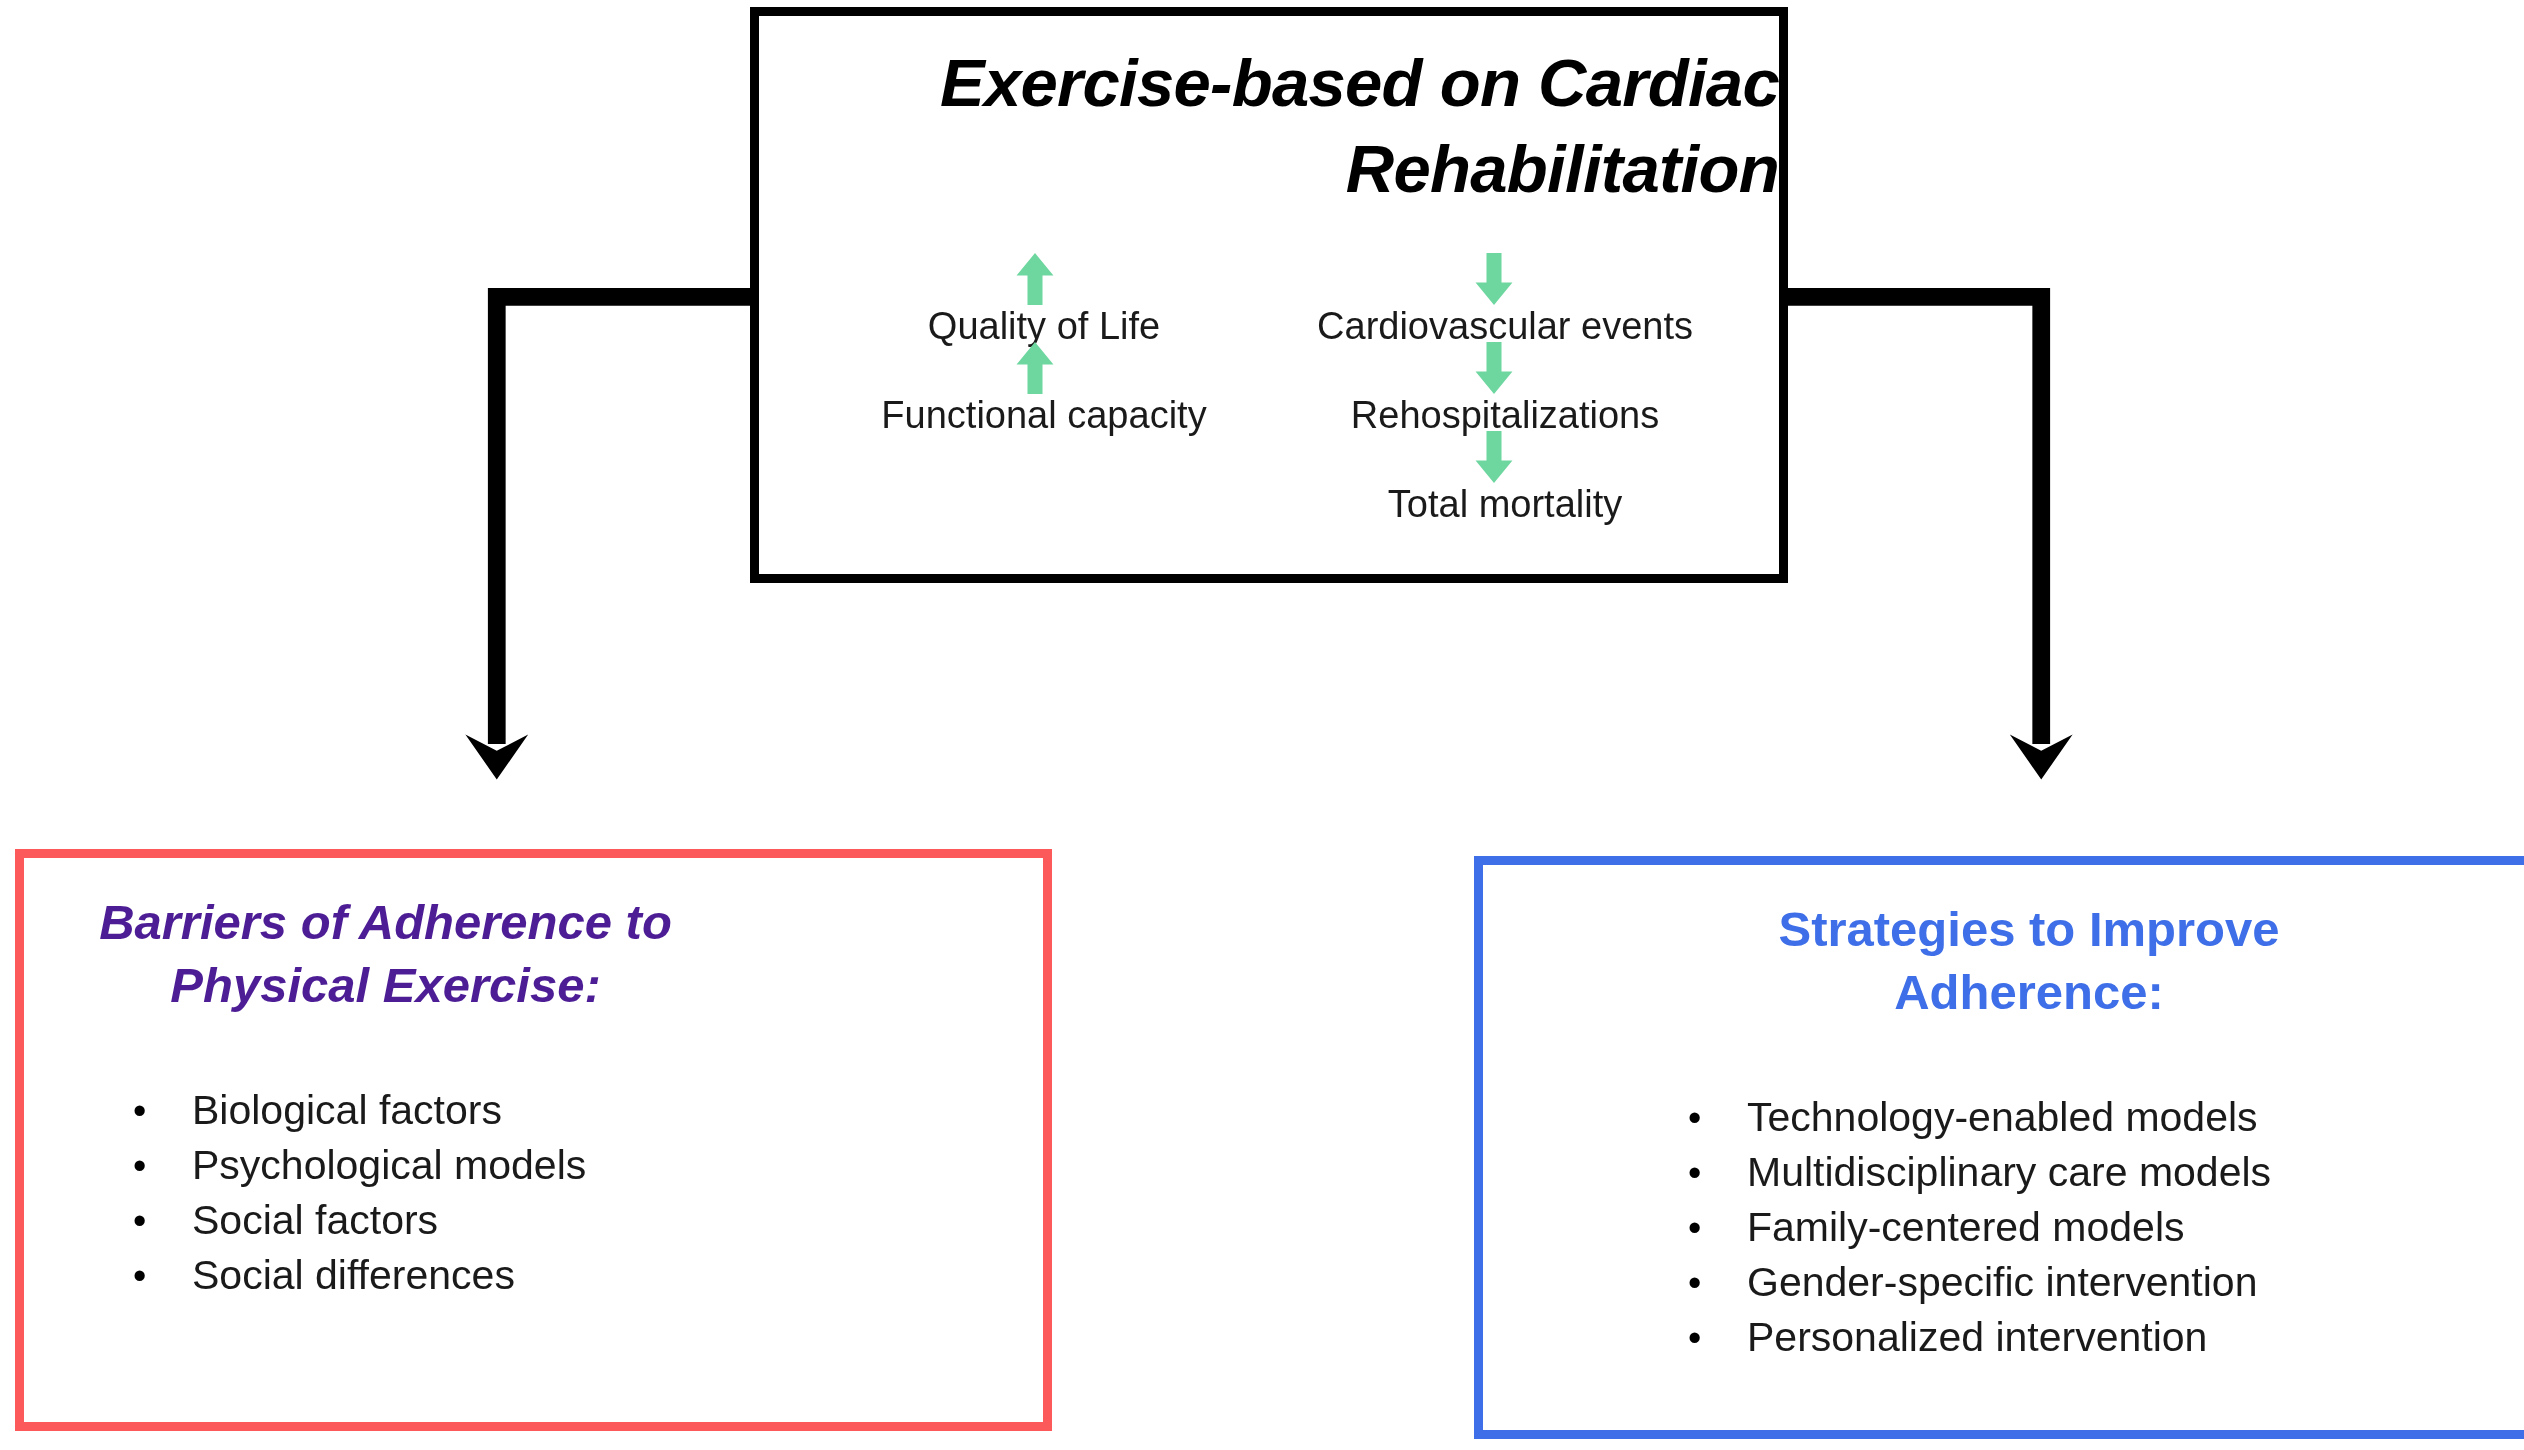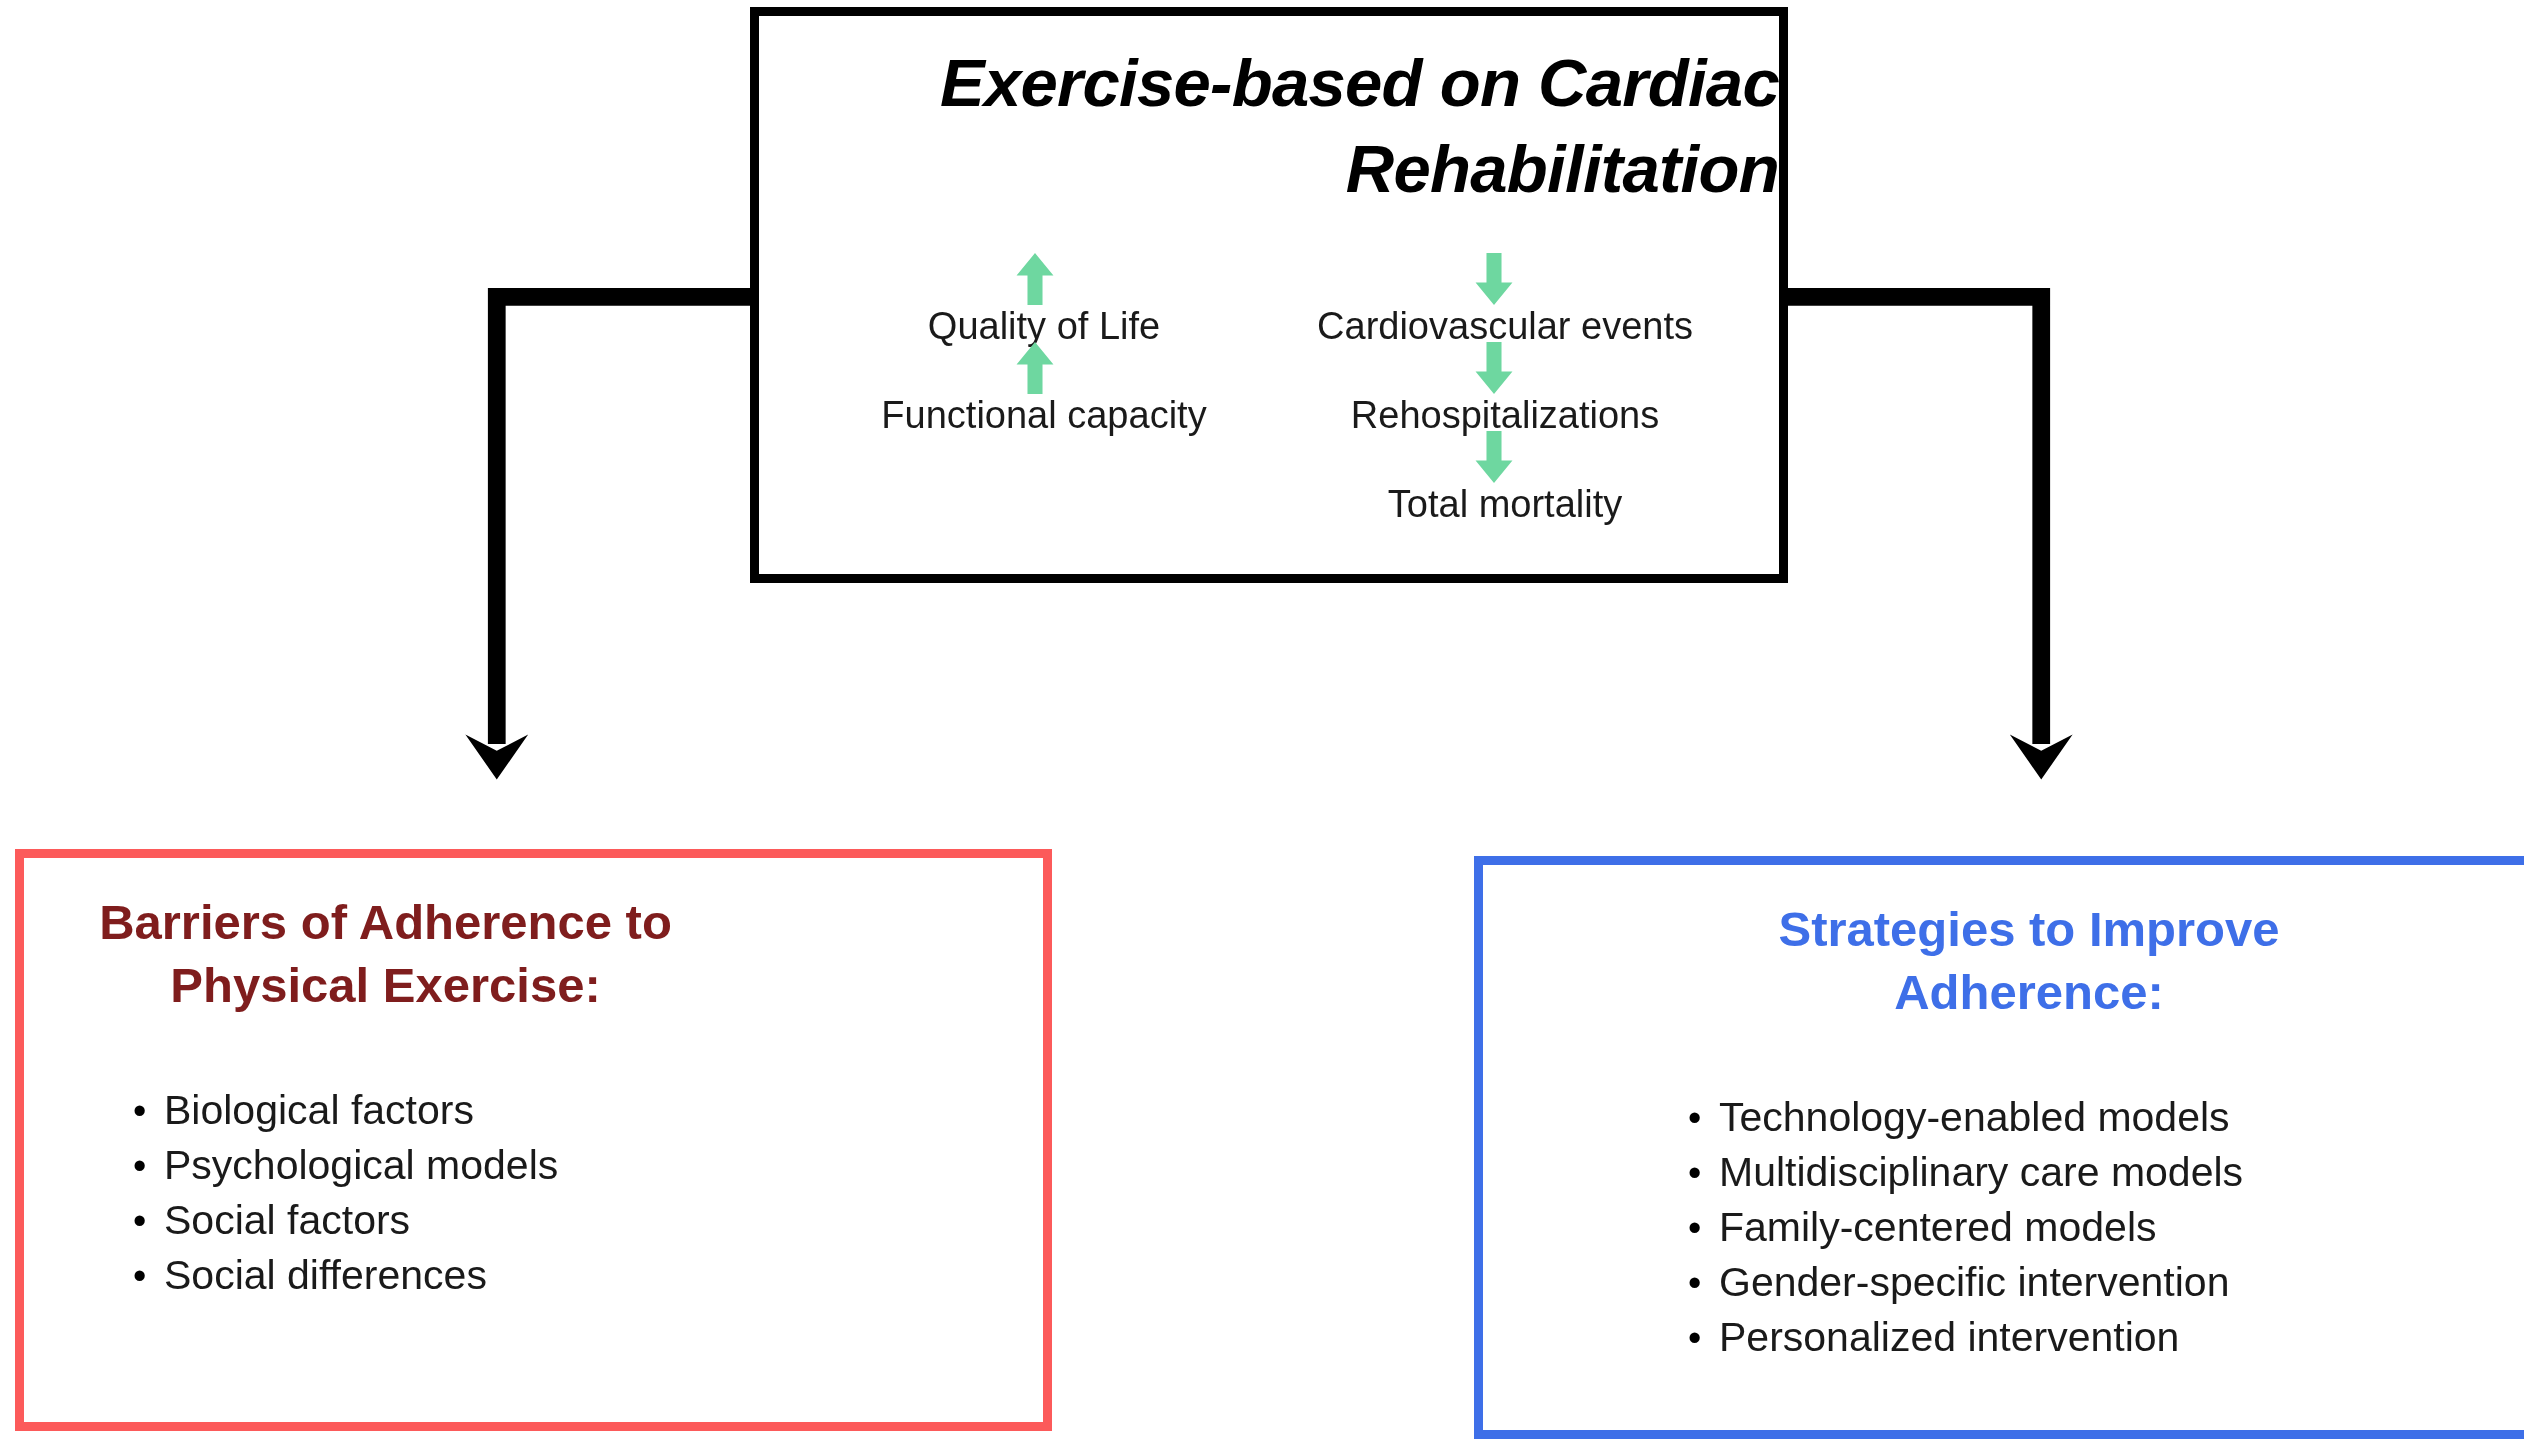--- a/index.html
+++ b/index.html
@@ -113,21 +113,22 @@
     position: absolute;
     top: 33px;
     font-weight: bold;
     font-size: 49px;
     line-height: 1.28;
     text-align: center;
   }
   #red-heading {
     left: 20.5px;
     width: 682px;
-    color: #7f1d1d;
+    color: #4c1d95;
+    font-style: italic;
   }
   #blue-heading {
     left: 205px;
     width: 682px;
     color: #3e6fe8;
   }
 
   .box-list {
     position: absolute;
     margin: 0;
@@ -146,21 +147,21 @@
     color: #1a1a1a;
     white-space: nowrap;
   }
   .box-list li .bullet {
     flex: 0 0 auto;
     width: 31px;
     font-size: 38px;
     line-height: 1;
     color: #000000;
   }
-  .box-list li .litext { display: inline-block; }
+  .box-list li .litext { display: inline-block; margin-left: 28px; }
 </style>
 </head>
 <body>
 
 <div id="canvas">
 
   <div id="top-box">
 
     <div id="top-title">Exercise-based on Cardiac Rehabilitation</div>
 

